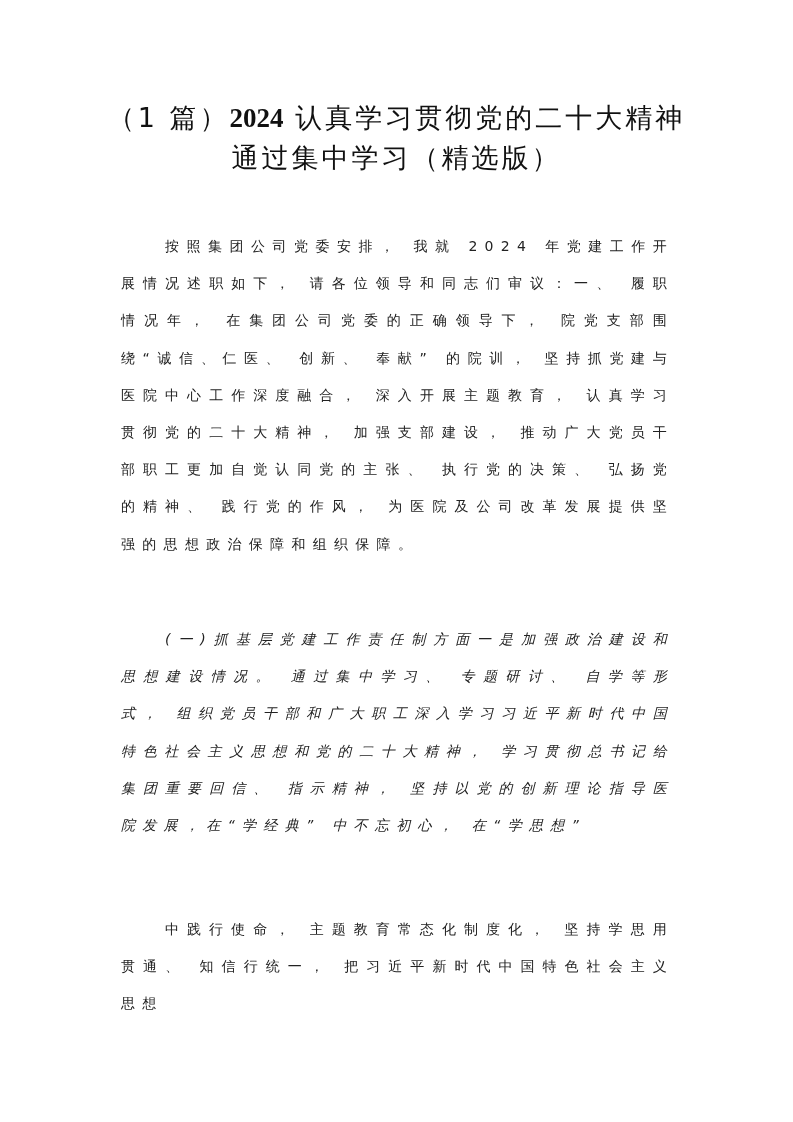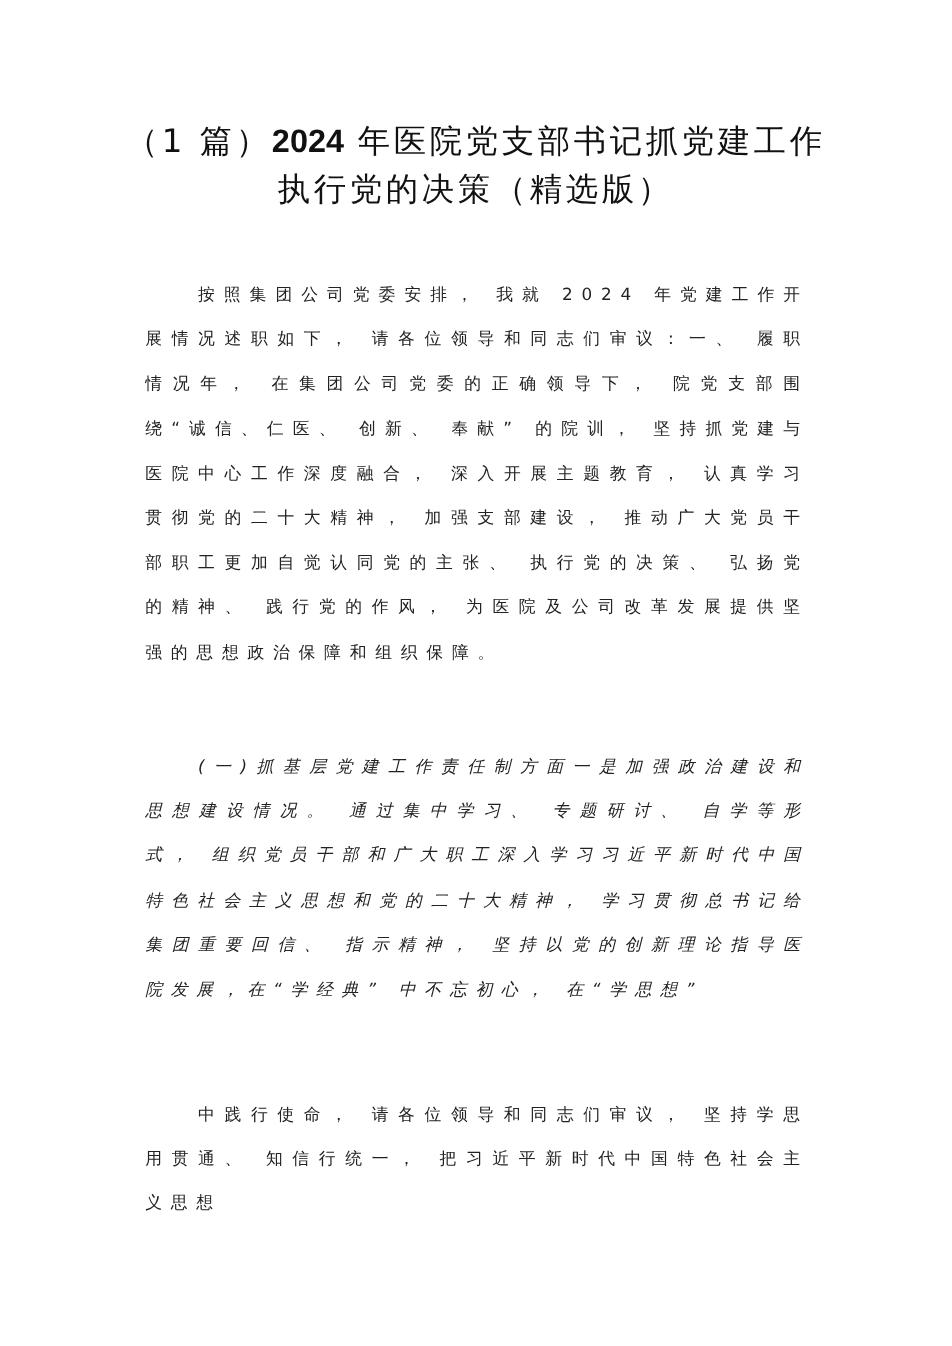--- a/index.html
+++ b/index.html
@@ -1,30 +1,30 @@
 <!DOCTYPE html>
 <html><head>
 <meta charset="utf-8">
 <style>
   html, body { margin:0; padding:0; background:#ffffff; }
   body { width:793px; height:1122px; position:relative; overflow:hidden;
          font-family:"DejaVu Sans", "Liberation Sans", sans-serif; color:#1a1a1a; }
   .title { position:absolute; left:0; width:793px; text-align:center;
            font-size:27px; letter-spacing:3px; color:#111; }
-  .title b { font-family:Liberation Sans, sans-serif; font-weight:bold; letter-spacing:0; }
+  .title b { font-family:Liberation Serif, serif; font-weight:bold; letter-spacing:0; }
   #t1 { top:100px; }
   #t2 { top:140px; }
   .para { position:absolute; left:121px; width:553px; font-size:14px;
           line-height:37.2px; letter-spacing:7.3px; text-align:justify;
           text-align-last:left; text-indent:44px; color:#222; }
   #p1 { top:228px; }
   #p2 { top:621px;font-style:italic; }
   #p3 { top:911px; }
 </style>
 </head>
 <body>
 
-<div class="title" id="t1"><span>（1 篇）</span><b>2024</b><span> 年医院党支部书记抓党建工作</span></div>
-<div class="title" id="t2">执行党的决策（精选版）</div>
+<div class="title" id="t1"><span>（1 篇）</span><b>2024</b><span> 认真学习贯彻党的二十大精神</span></div>
+<div class="title" id="t2">通过集中学习（精选版）</div>
 
 <div class="para" id="p1">按照集团公司党委安排， 我就 2024 年党建工作开展情况述职如下， 请各位领导和同志们审议：一、 履职情况年， 在集团公司党委的正确领导下， 院党支部围绕“诚信、仁医、 创新、 奉献” 的院训， 坚持抓党建与医院中心工作深度融合， 深入开展主题教育， 认真学习贯彻党的二十大精神， 加强支部建设， 推动广大党员干部职工更加自觉认同党的主张、 执行党的决策、 弘扬党的精神、 践行党的作风， 为医院及公司改革发展提供坚强的思想政治保障和组织保障。</div>
 <div class="para" id="p2">(一)抓基层党建工作责任制方面一是加强政治建设和思想建设情况。 通过集中学习、 专题研讨、 自学等形式， 组织党员干部和广大职工深入学习习近平新时代中国特色社会主义思想和党的二十大精神， 学习贯彻总书记给集团重要回信、 指示精神， 坚持以党的创新理论指导医院发展，在“学经典” 中不忘初心， 在“学思想”</div>
-<div class="para" id="p3">中践行使命， 请各位领导和同志们审议， 坚持学思用贯通、 知信行统一， 把习近平新时代中国特色社会主义思想</div>
+<div class="para" id="p3">中践行使命， 主题教育常态化制度化， 坚持学思用贯通、 知信行统一， 把习近平新时代中国特色社会主义思想</div>
 
 </body></html>

